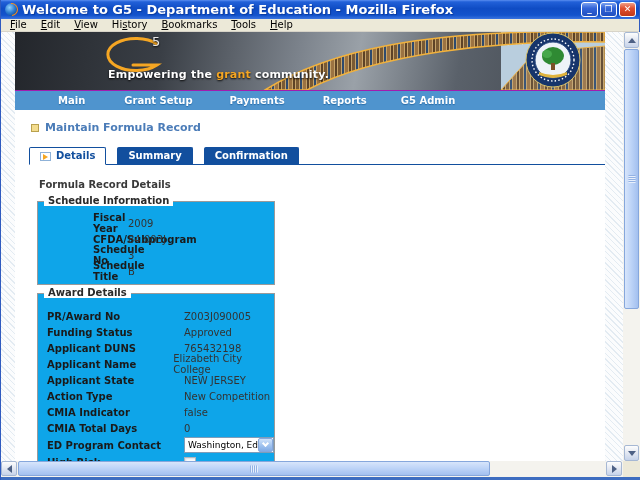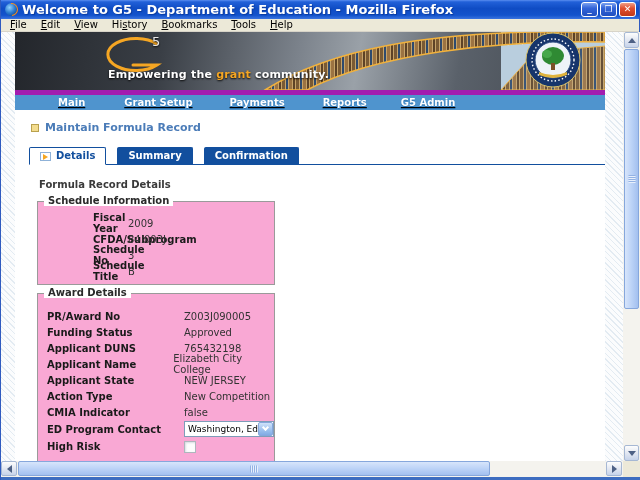--- a/index.html
+++ b/index.html
@@ -43,21 +43,21 @@
   .banner { position:relative; width:590px; height:58px; overflow:hidden;
     background:linear-gradient(100deg,#23262b 0%,#3a3f46 25%,#7c838c 48%,#9aa1a8 58%,#5a616a 75%,#3f454c 100%); }
   .banner svg { position:absolute; left:0; top:0; }
   .logo-tagline { position:absolute; left:93px; top:36px; color:#fff; font-size:11px; font-weight:bold;
     letter-spacing:.2px; text-shadow:0 1px 2px #000; }
   .logo-tagline .hl { color:#f5a623; }
   .logo-5 { position:absolute; left:137px; top:2px; color:#e8e8e8; font-size:13px; text-shadow:0 1px 2px #000; }
 
   
   .navbar { position:absolute; left:0; top:58px; width:590px; height:20px; background:#4f94ce;
-    display:flex; align-items:center; border-top:5px solid #a21caf;text-decoration:underline; }
+    display:flex; align-items:center; border-top:1px solid #a21caf; }
   .nav-item { color:#fff; font-weight:bold; font-size:10px; text-shadow:0 1px 1px #2a6da8; }
   .nav-item:nth-child(1){ margin-left:43px; } .nav-item:nth-child(2){ margin-left:39px; }
   .nav-item:nth-child(3){ margin-left:37px; } .nav-item:nth-child(4){ margin-left:38px; }
   .nav-item:nth-child(5){ margin-left:34px;text-align:right; }
 
   
   .page-title-row { position:absolute; left:16px; top:89px; display:flex; align-items:center; }
   .sq-icon { width:8px; height:8px; background:#f3dc8e; border:1px solid #b9a14e; margin-right:6px; }
   .page-title { color:#4b7cb8; font-weight:bold; font-size:11px; }
 
@@ -68,21 +68,21 @@
     border-radius:2px 2px 0 0; margin-right:11px; display:flex; align-items:center; }
   .tab.active { background:#fff; color:#124f9e; margin-bottom:-1px; height:18px;
     border-bottom:1px solid #fff; }
   .tab-icon { display:inline-block; width:11px; height:9px; border:1px solid #8fb2d8; background:#fff;
     margin-right:5px; position:relative; }
   .tab-icon::after { content:""; position:absolute; left:2px; top:1px; width:0; height:0;
     border-left:5px solid #f5a623; border-top:3px solid transparent; border-bottom:3px solid transparent; }
 
   .section-title { position:absolute; left:16px; top:147px; font-weight:bold; font-size:10px; color:#3a3a3a;padding-left:8px; }
 
-  .fieldset { position:absolute; left:22px; width:238px; border:1px solid #9a9a9a; background:#f9a8d4; }
+  .fieldset { position:absolute; left:22px; width:238px; border:1px solid #9a9a9a; background:#0ea5e9; }
   .fieldset .legend { position:absolute; top:-7px; left:6px; background:#fff; padding:0 4px;
     font-weight:bold; font-size:10px; color:#2a2a2a; white-space:nowrap; }
   #schedule-fieldset { top:169px; height:84px; padding-top:13px; }
   #award-fieldset { top:261px; height:200px; padding-top:14px; }
 
   .frow { display:flex; align-items:center; height:16px; padding-left:9px; }
   .frow .lbl { font-weight:bold; color:#1a1a1a; font-size:10px; }
   .frow .val { color:#333; font-size:10px; }
   #schedule-fieldset .lbl { width:81px;padding-left:46px; }
   #award-fieldset .lbl { width:137px; }
@@ -267,20 +267,24 @@
           <span class="val">NEW JERSEY</span>
         </div>
         <div class="frow">
           <span class="lbl">Action Type</span>
           <span class="val">New Competition</span>
         </div>
         <div class="frow">
           <span class="lbl">CMIA Indicator</span>
           <span class="val">false</span>
         </div>
+        <div class="frow">
+          <span class="lbl">CMIA Total Days</span>
+          <span class="val">0</span>
+        </div>
         <div class="frow tall">
           <span class="lbl">ED Program Contact</span>
           <span class="combo">
             <span class="combo-text">Washington, Ed</span>
             <span class="combo-btn">
                 <span class="chev"></span>
               </span>
           </span>
         </div>
         <div class="frow gap">

